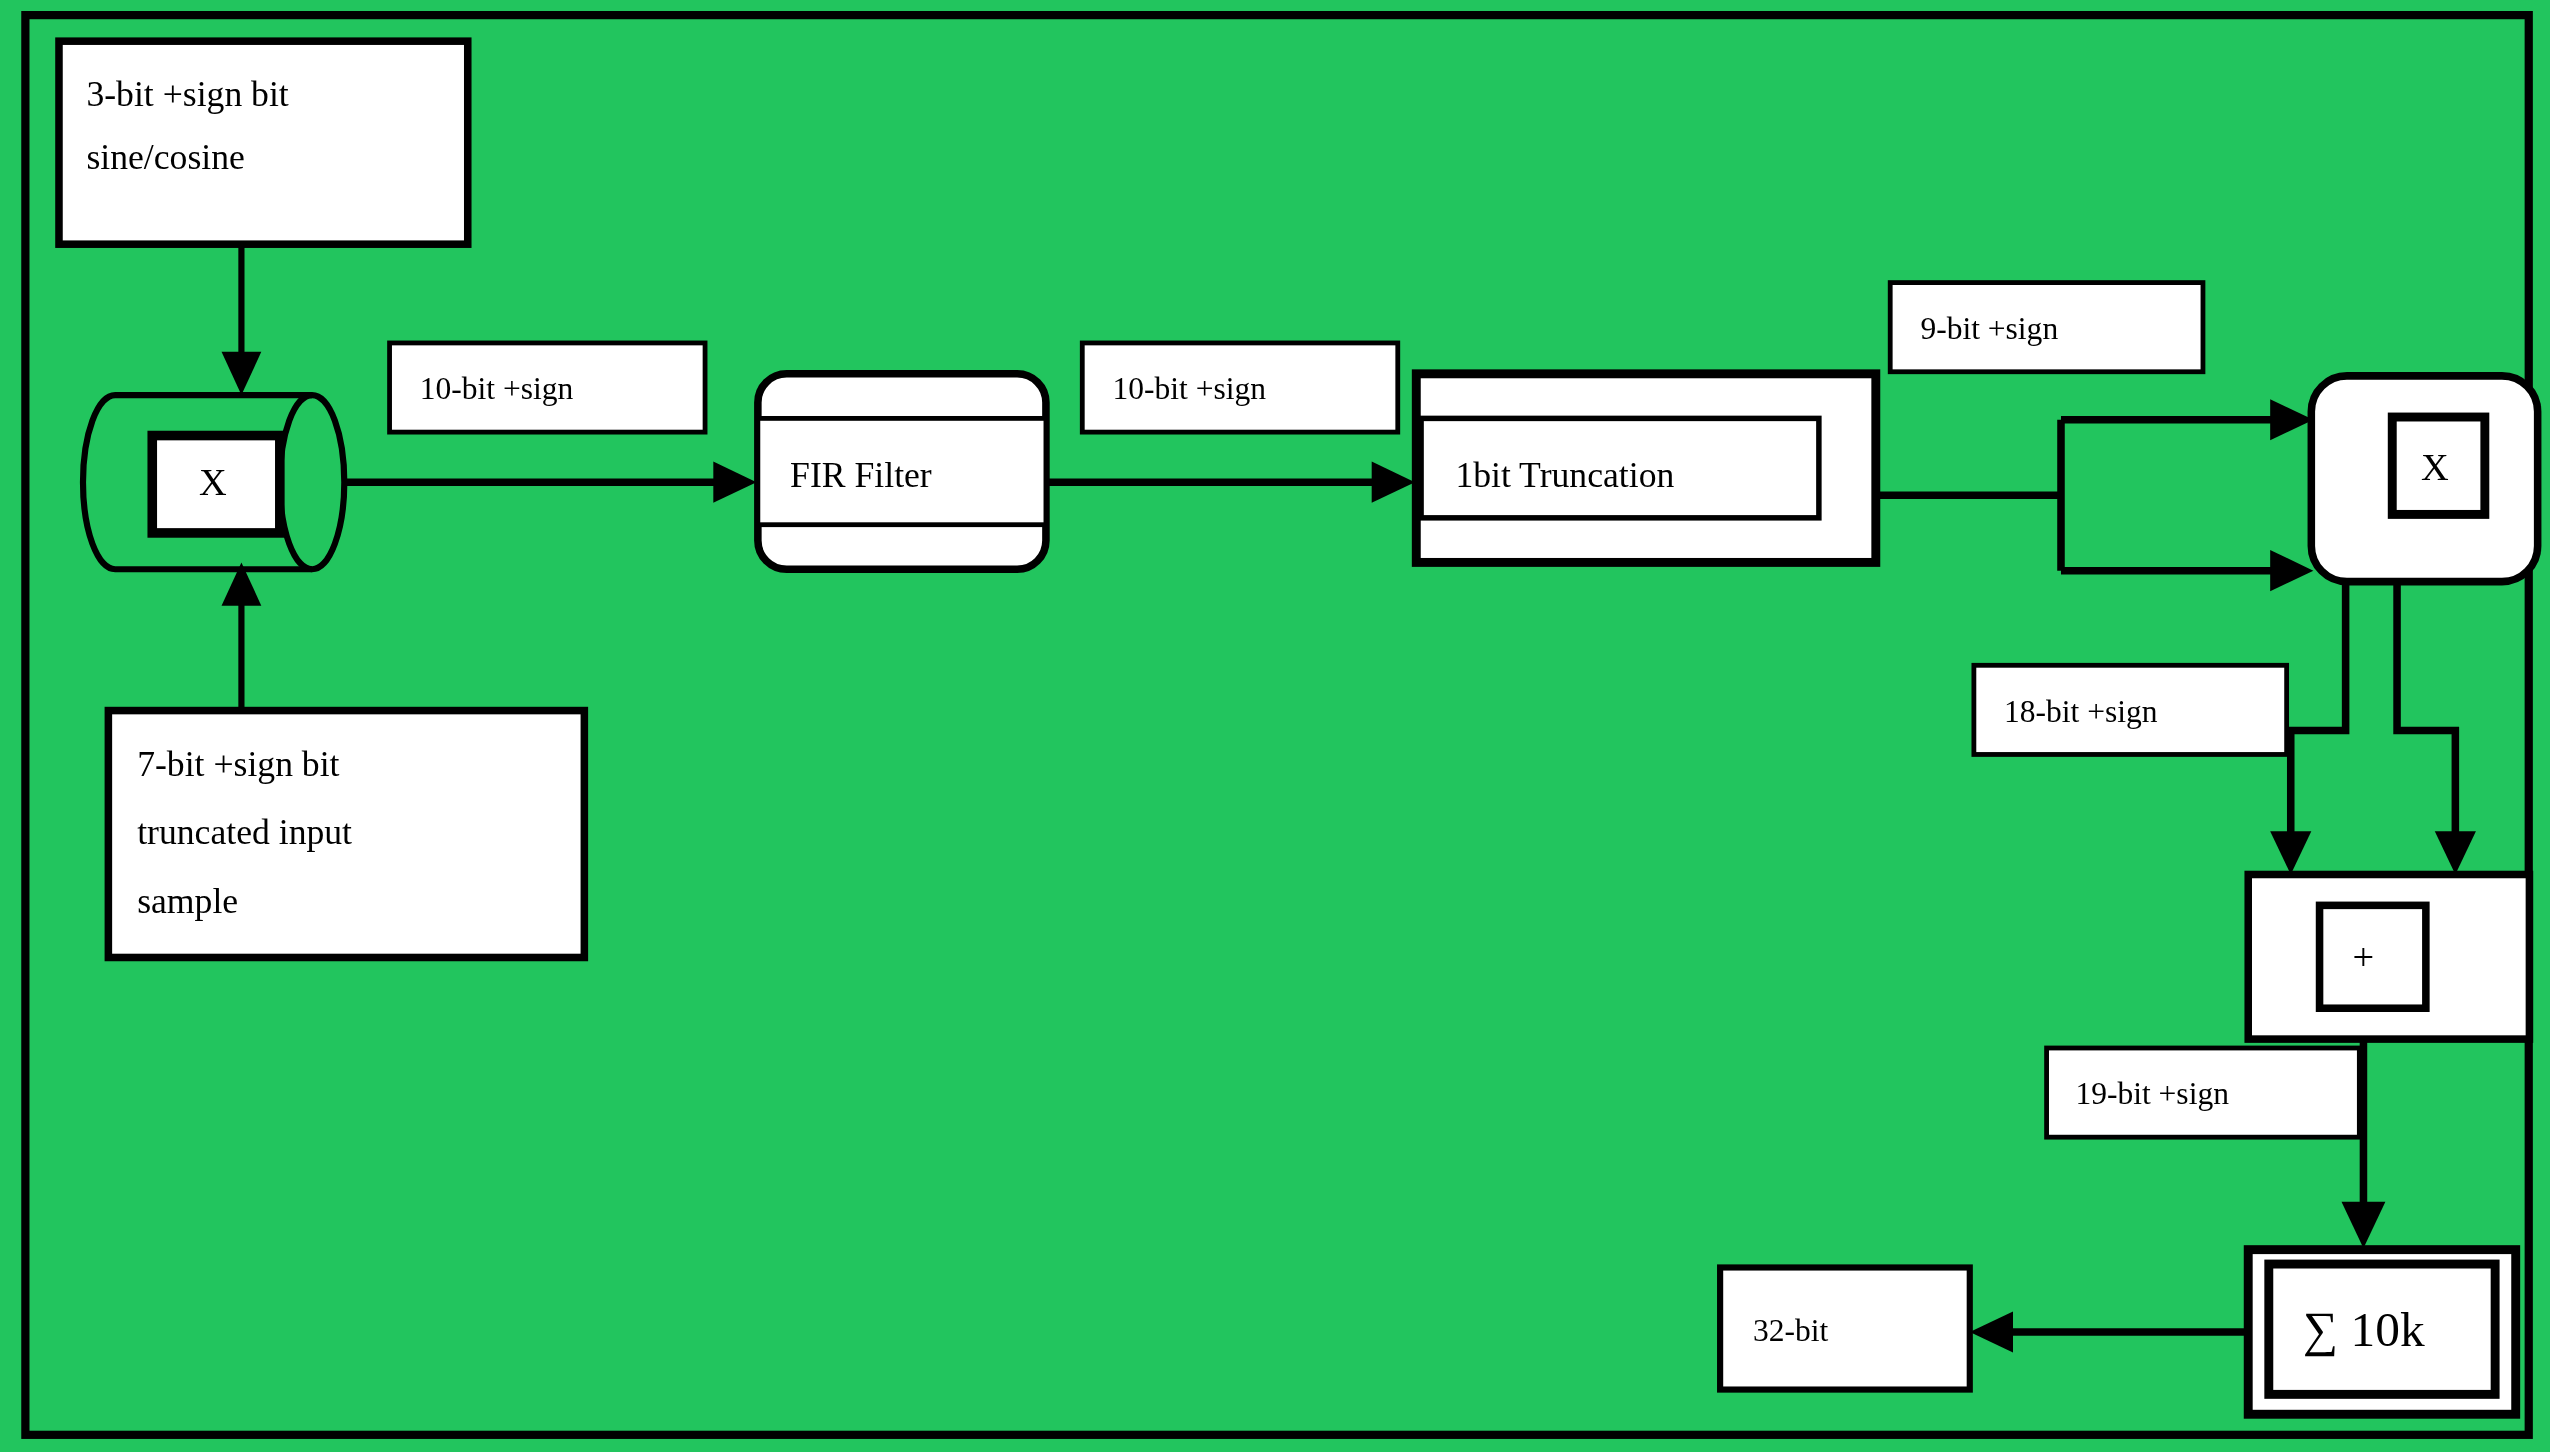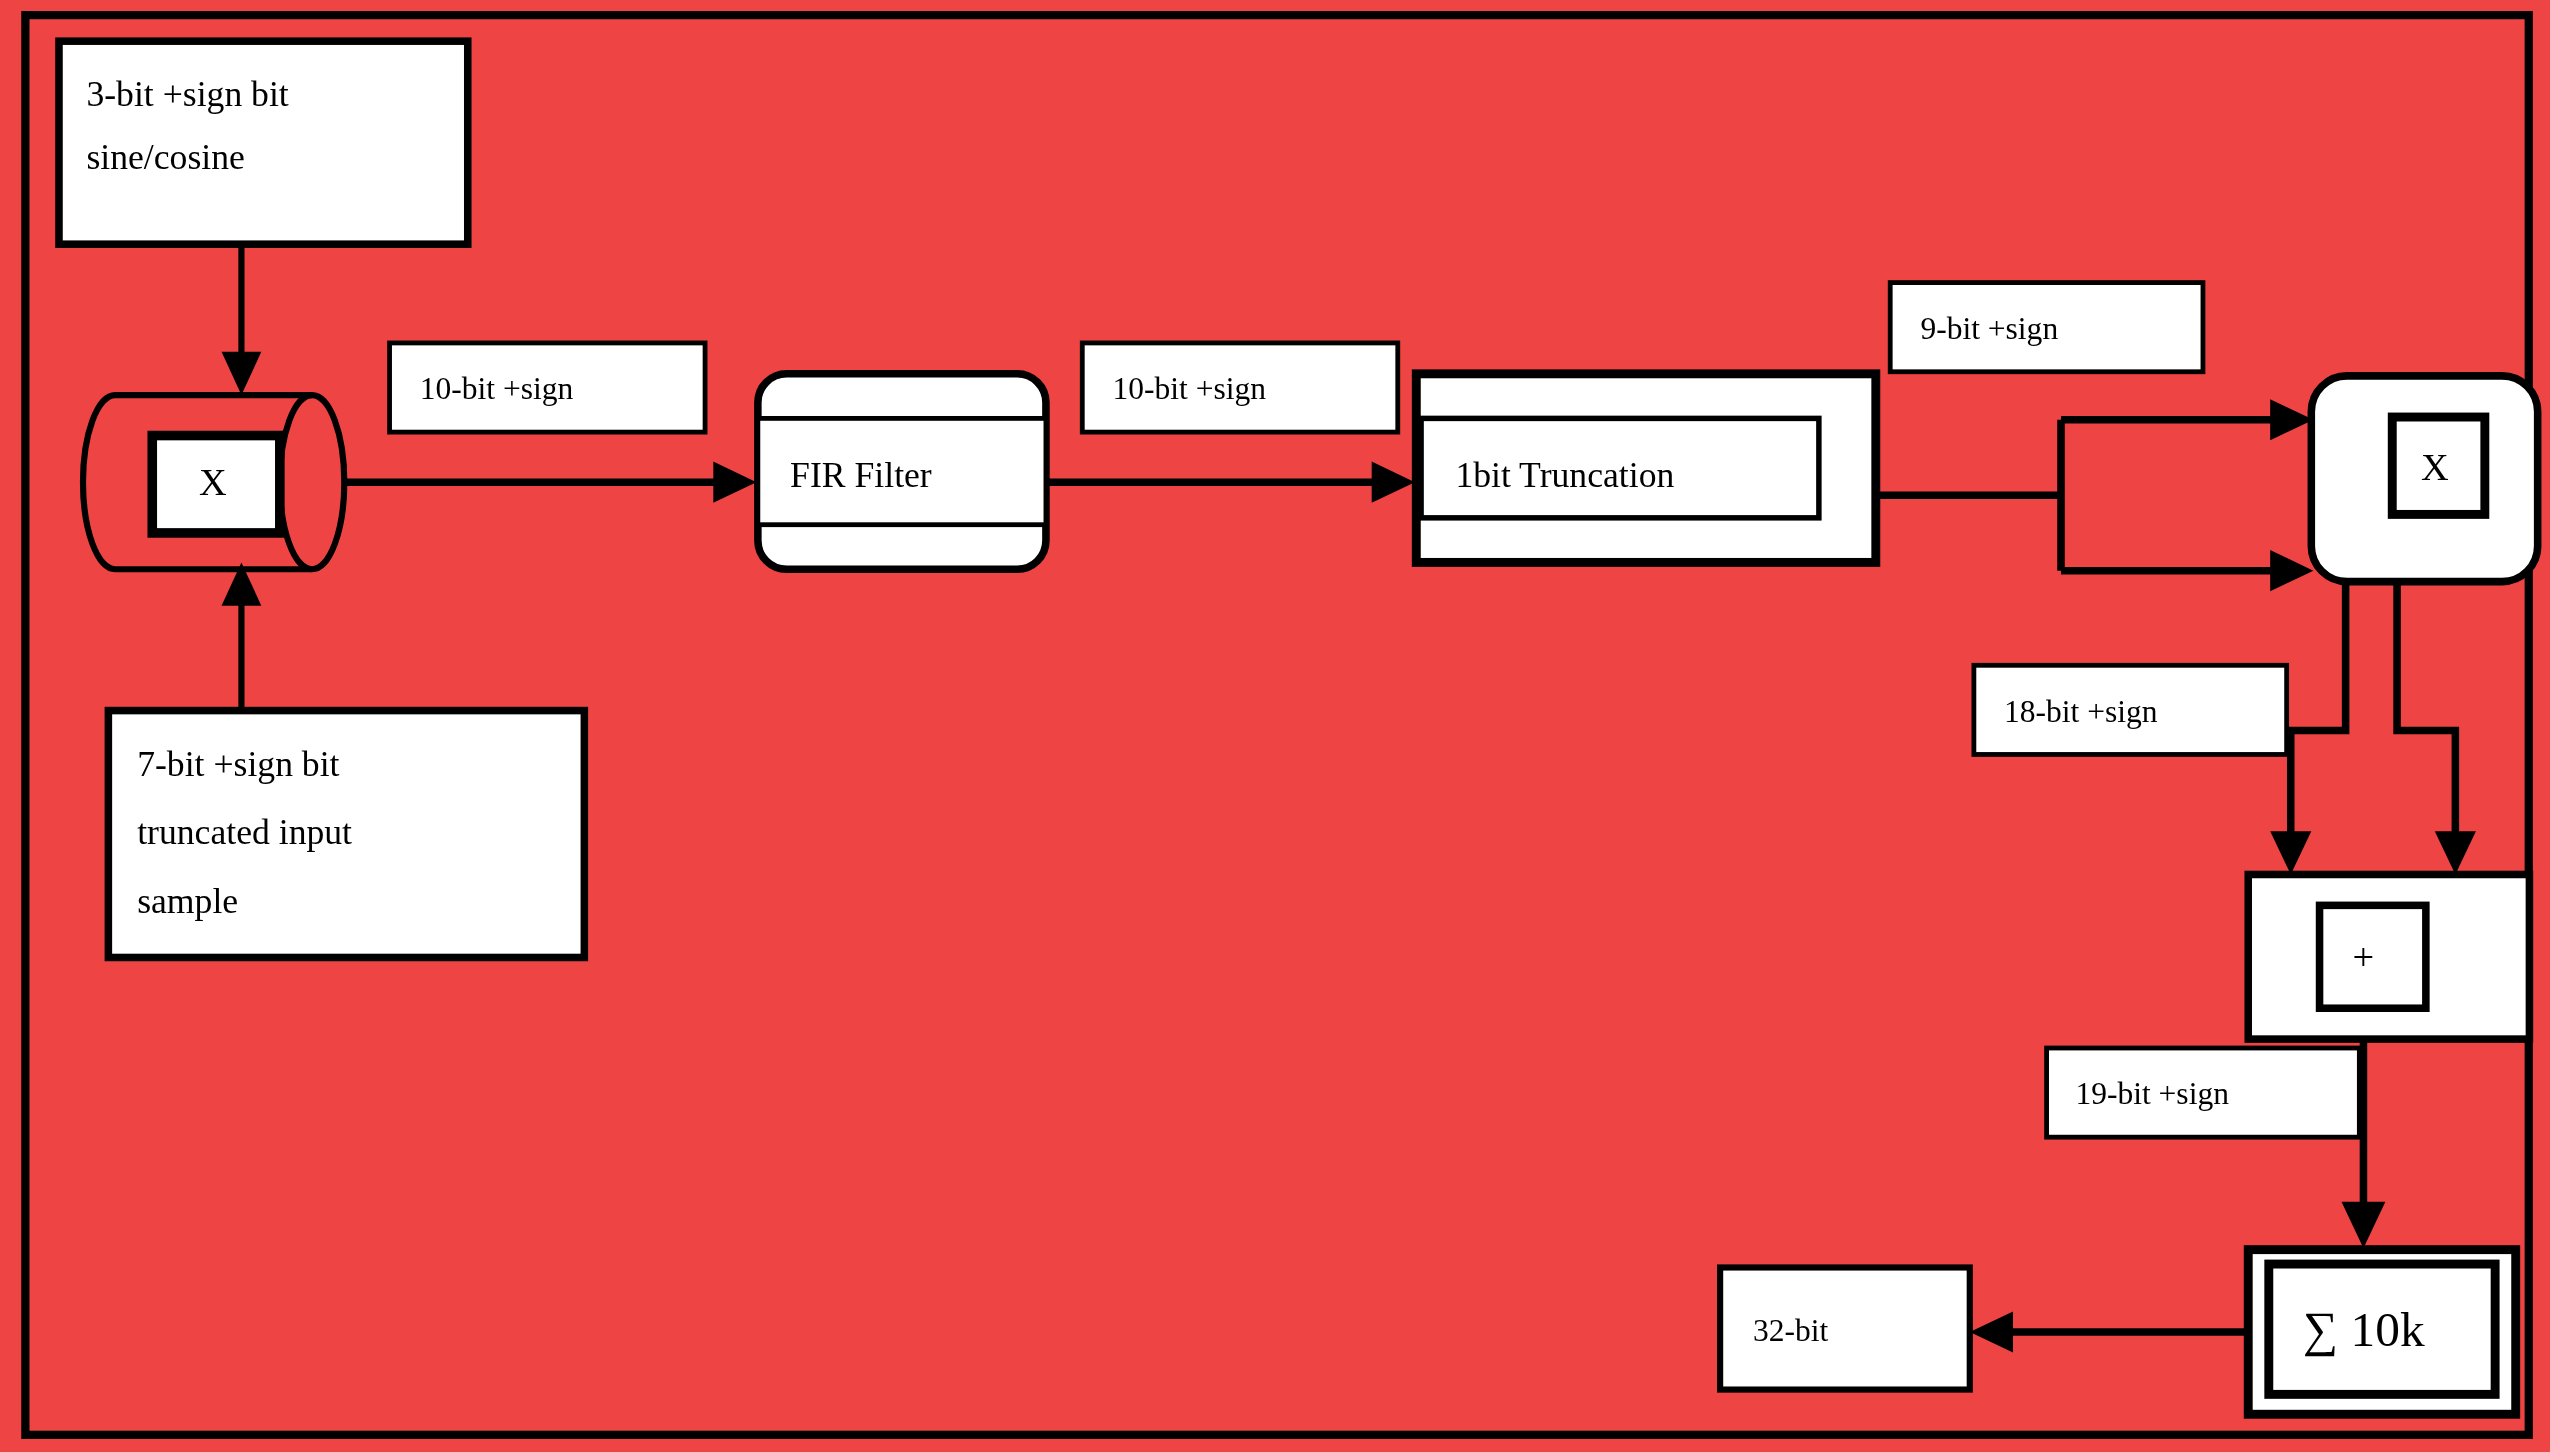--- a/index.html
+++ b/index.html
@@ -11,21 +11,21 @@
   body {
     width: 2550px;
     height: 1452px;
     font-family: "Liberation Serif", "DejaVu Serif", serif;
     overflow: hidden;
   }
   #diagram-root {
     position: relative;
     width: 2550px;
     height: 1452px;
-    background: #ef4444;
+    background: #22c55e;
   }
   svg.layer {
     position: absolute;
     top: 0;
     left: 0;
     width: 2550px;
     height: 1452px;
   }
   .shape-stroke {
     fill: #ffffff;

